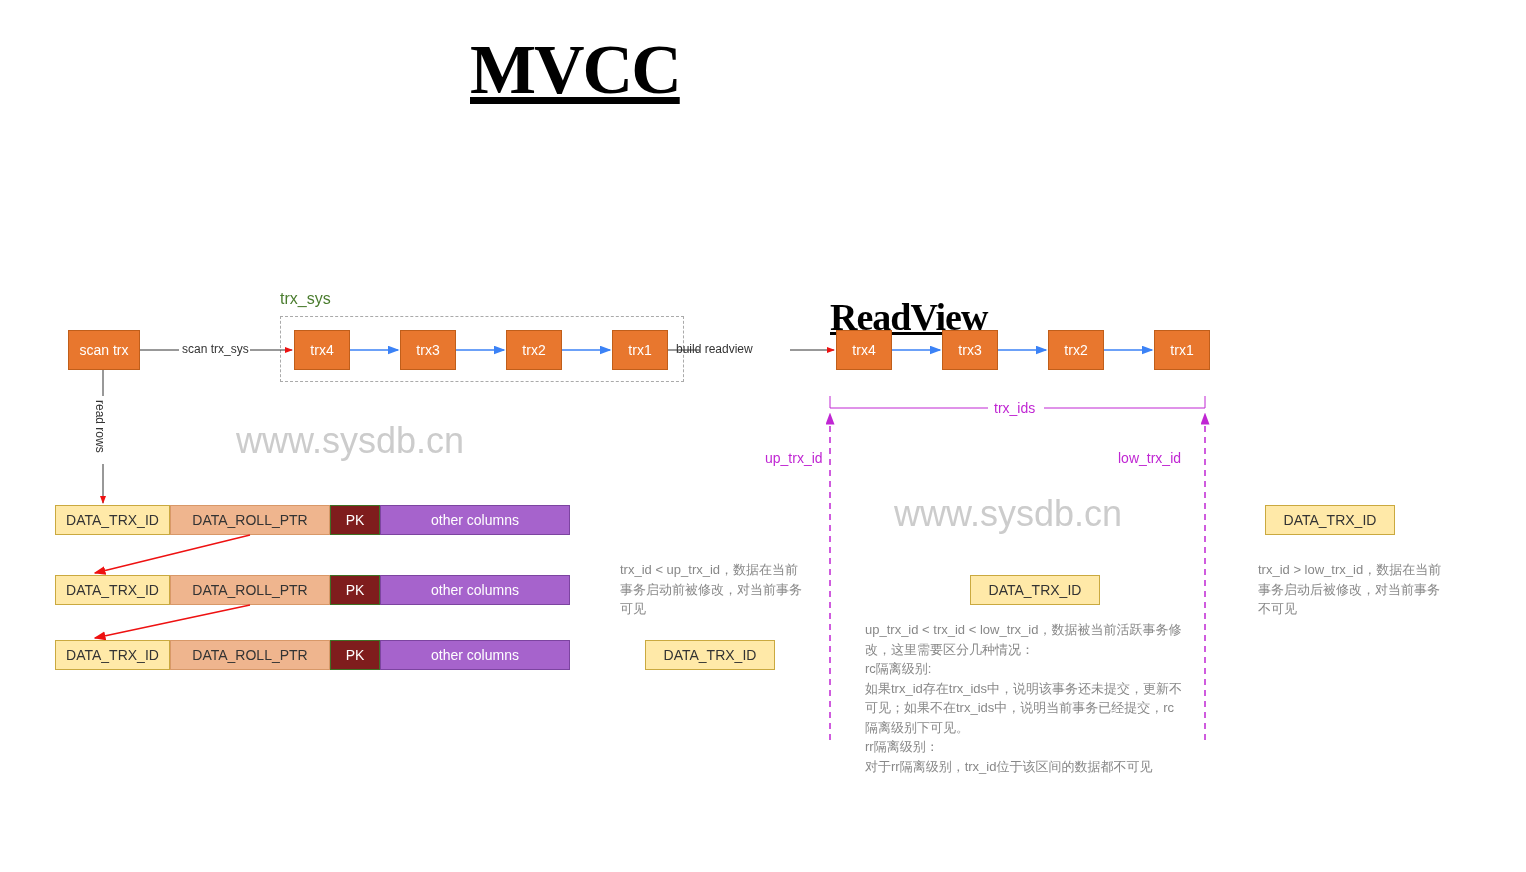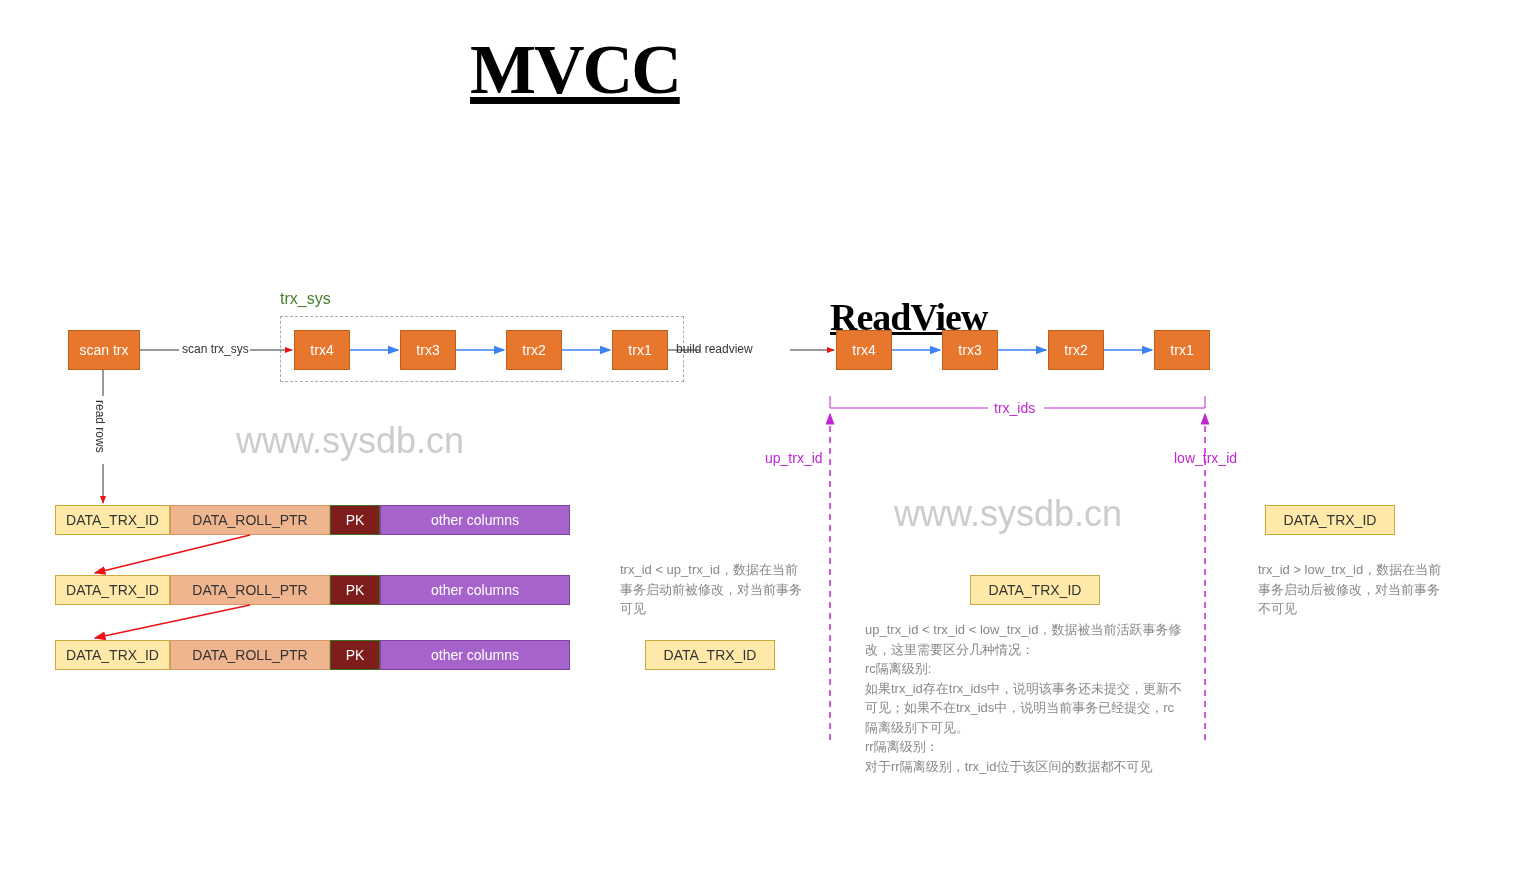--- a/index.html
+++ b/index.html
@@ -60,21 +60,21 @@
 <div class="box pink" style="top:640px;left:170px;width:160px;height:30px;">DATA_ROLL_PTR</div>
 <div class="box green-box" style="top:640px;left:330px;width:50px;height:30px;">PK</div>
 <div class="box purple" style="top:640px;left:380px;width:190px;height:30px;">other columns</div>
 
 <div class="box yellow" style="top:640px;left:645px;width:130px;height:30px;">DATA_TRX_ID</div>
 <div class="box yellow" style="top:575px;left:970px;width:130px;height:30px;">DATA_TRX_ID</div>
 <div class="box yellow" style="top:505px;left:1265px;width:130px;height:30px;">DATA_TRX_ID</div>
 
 <div class="label label-magenta" style="top:400px;left:994px;">trx_ids</div>
 <div class="label label-magenta" style="top:450px;left:765px;">up_trx_id</div>
-<div class="label label-magenta" style="top:450px;left:1158px;padding-left:16px;">low_trx_id</div>
+<div class="label label-magenta" style="top:450px;left:1102px;padding-left:16px;">low_trx_id</div>
 
 <div class="desc" style="top:560px;left:620px;width:185px;">trx_id &lt; up_trx_id，数据在当前事务启动前被修改，对当前事务可见</div>
 <div class="desc" style="top:560px;left:1258px;width:185px;">trx_id &gt; low_trx_id，数据在当前事务启动后被修改，对当前事务不可见</div>
 <div class="desc" style="top:620px;left:865px;width:320px;white-space:pre-line;">up_trx_id &lt; trx_id &lt; low_trx_id，数据被当前活跃事务修改，这里需要区分几种情况：
 rc隔离级别:
 如果trx_id存在trx_ids中，说明该事务还未提交，更新不可见；如果不在trx_ids中，说明当前事务已经提交，rc隔离级别下可见。
 rr隔离级别：
 对于rr隔离级别，trx_id位于该区间的数据都不可见</div>
 
 <svg class="arrows">

